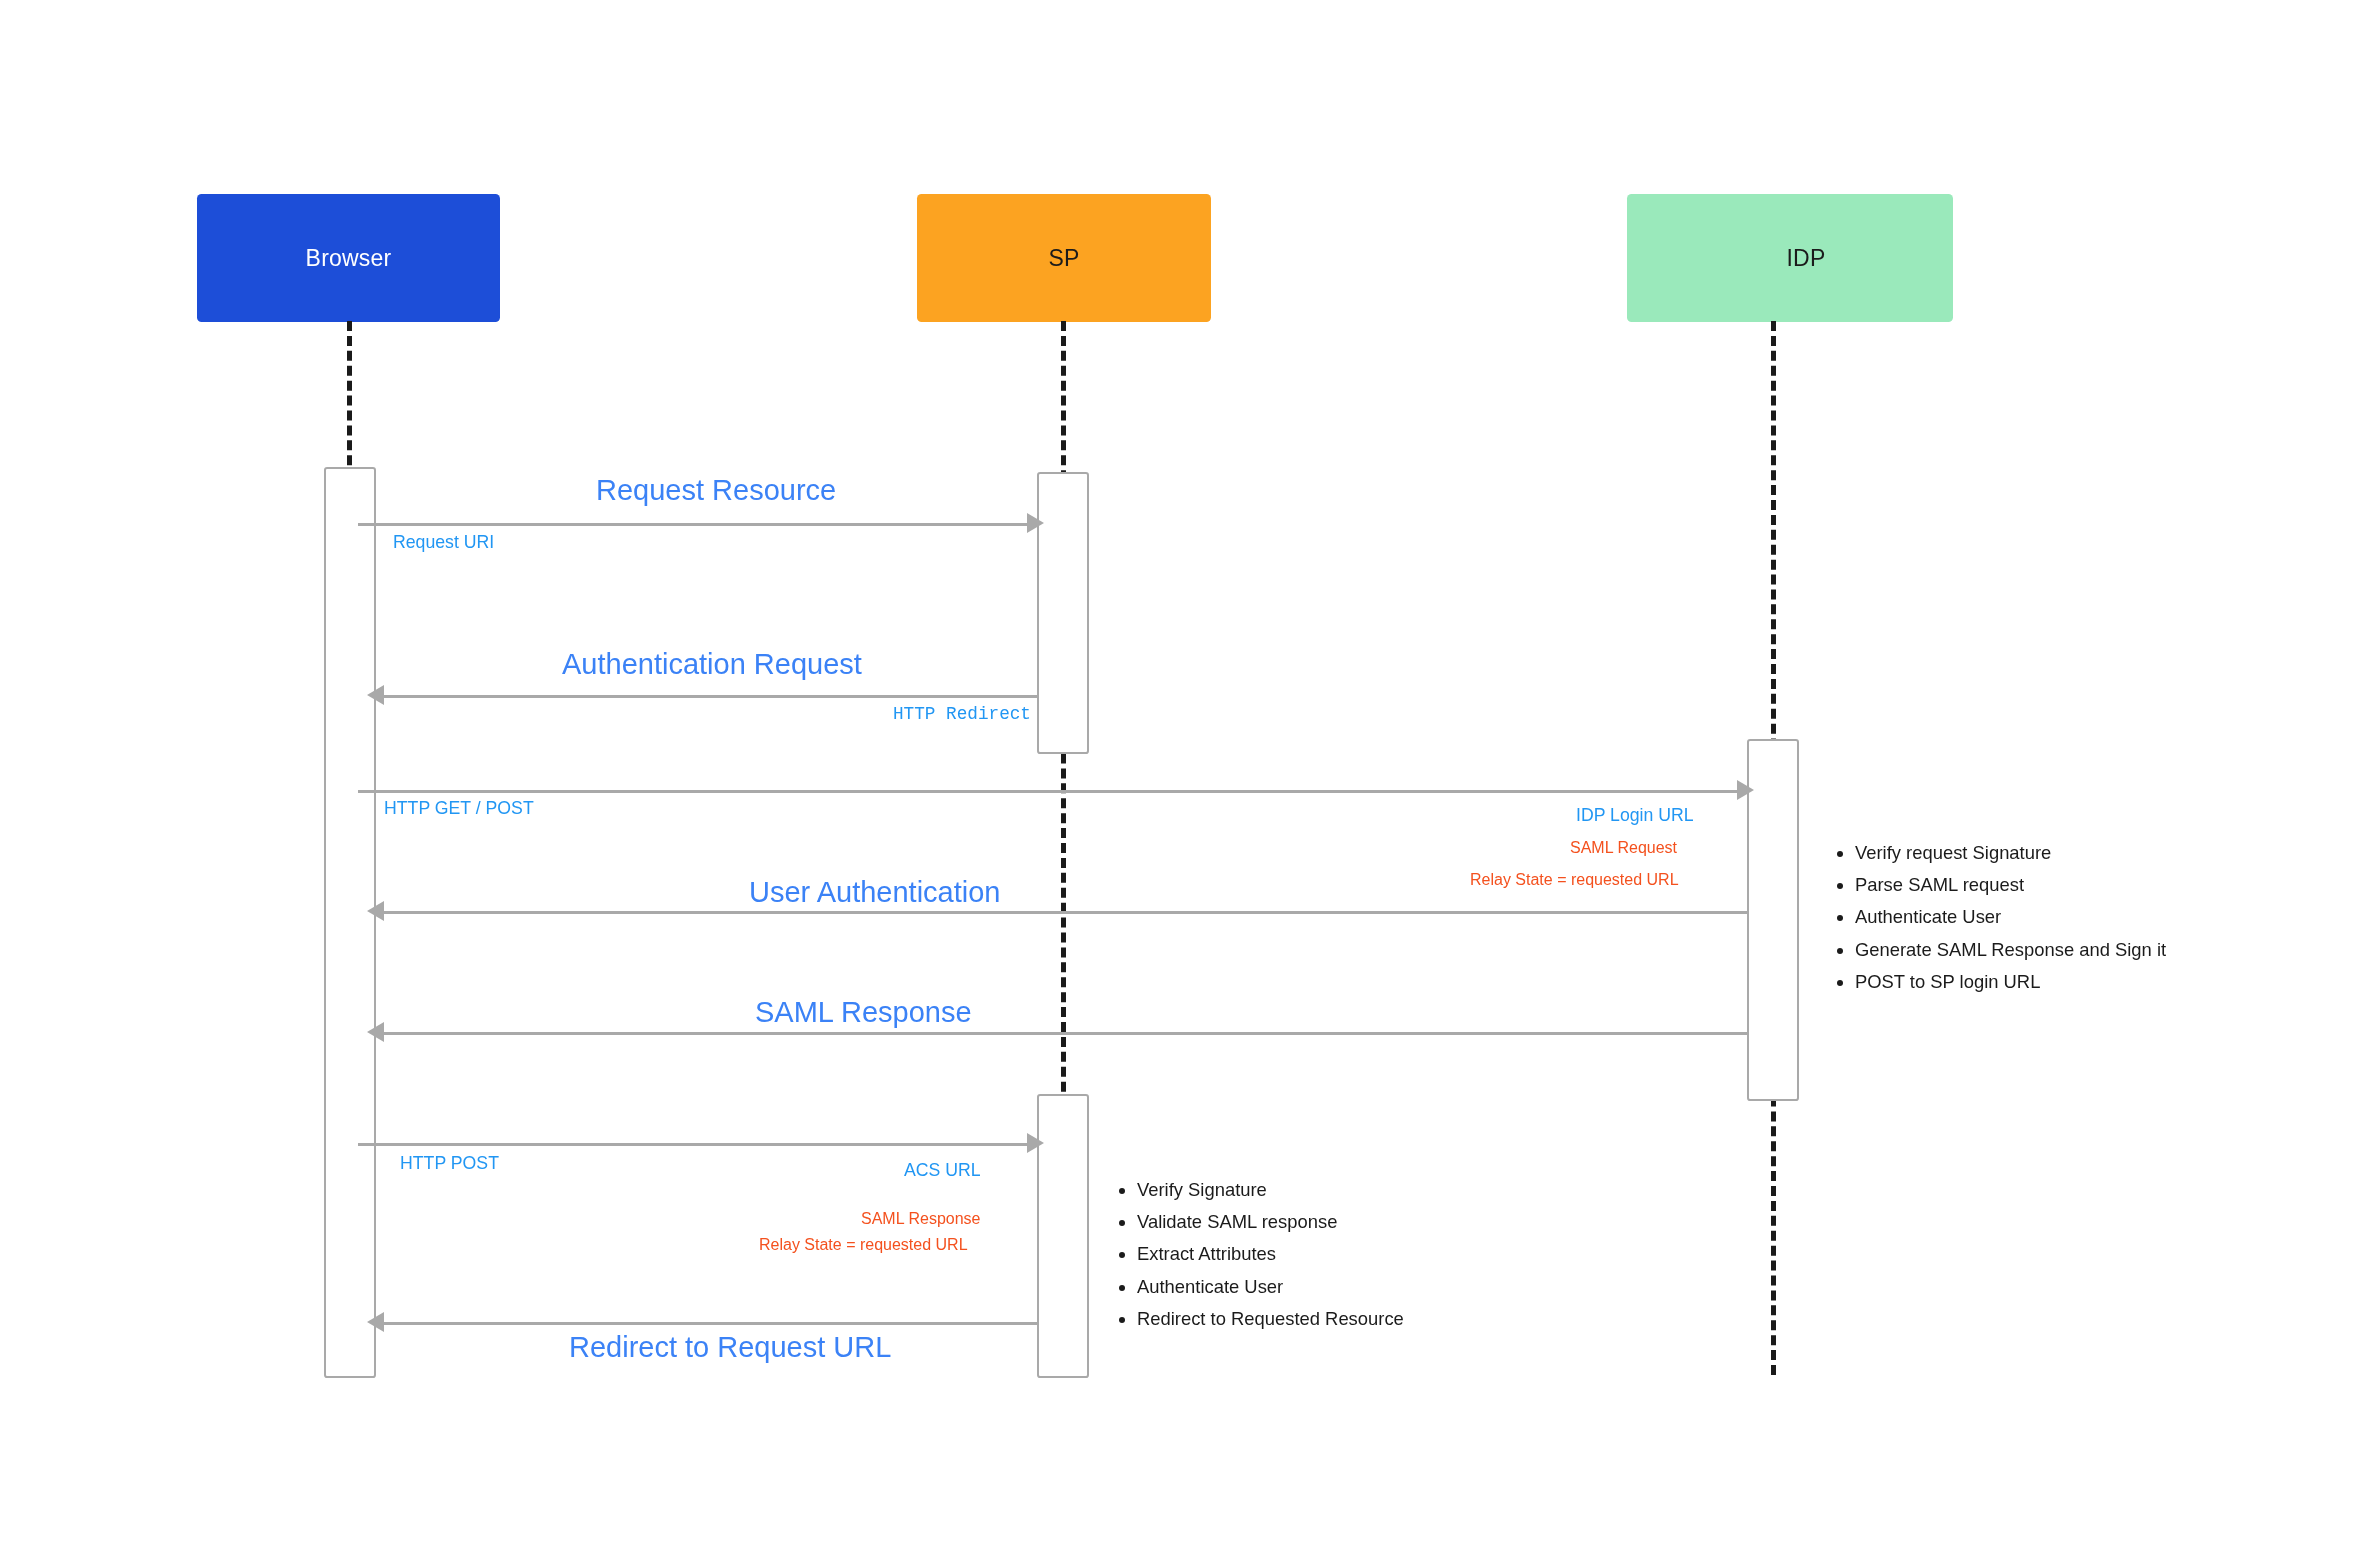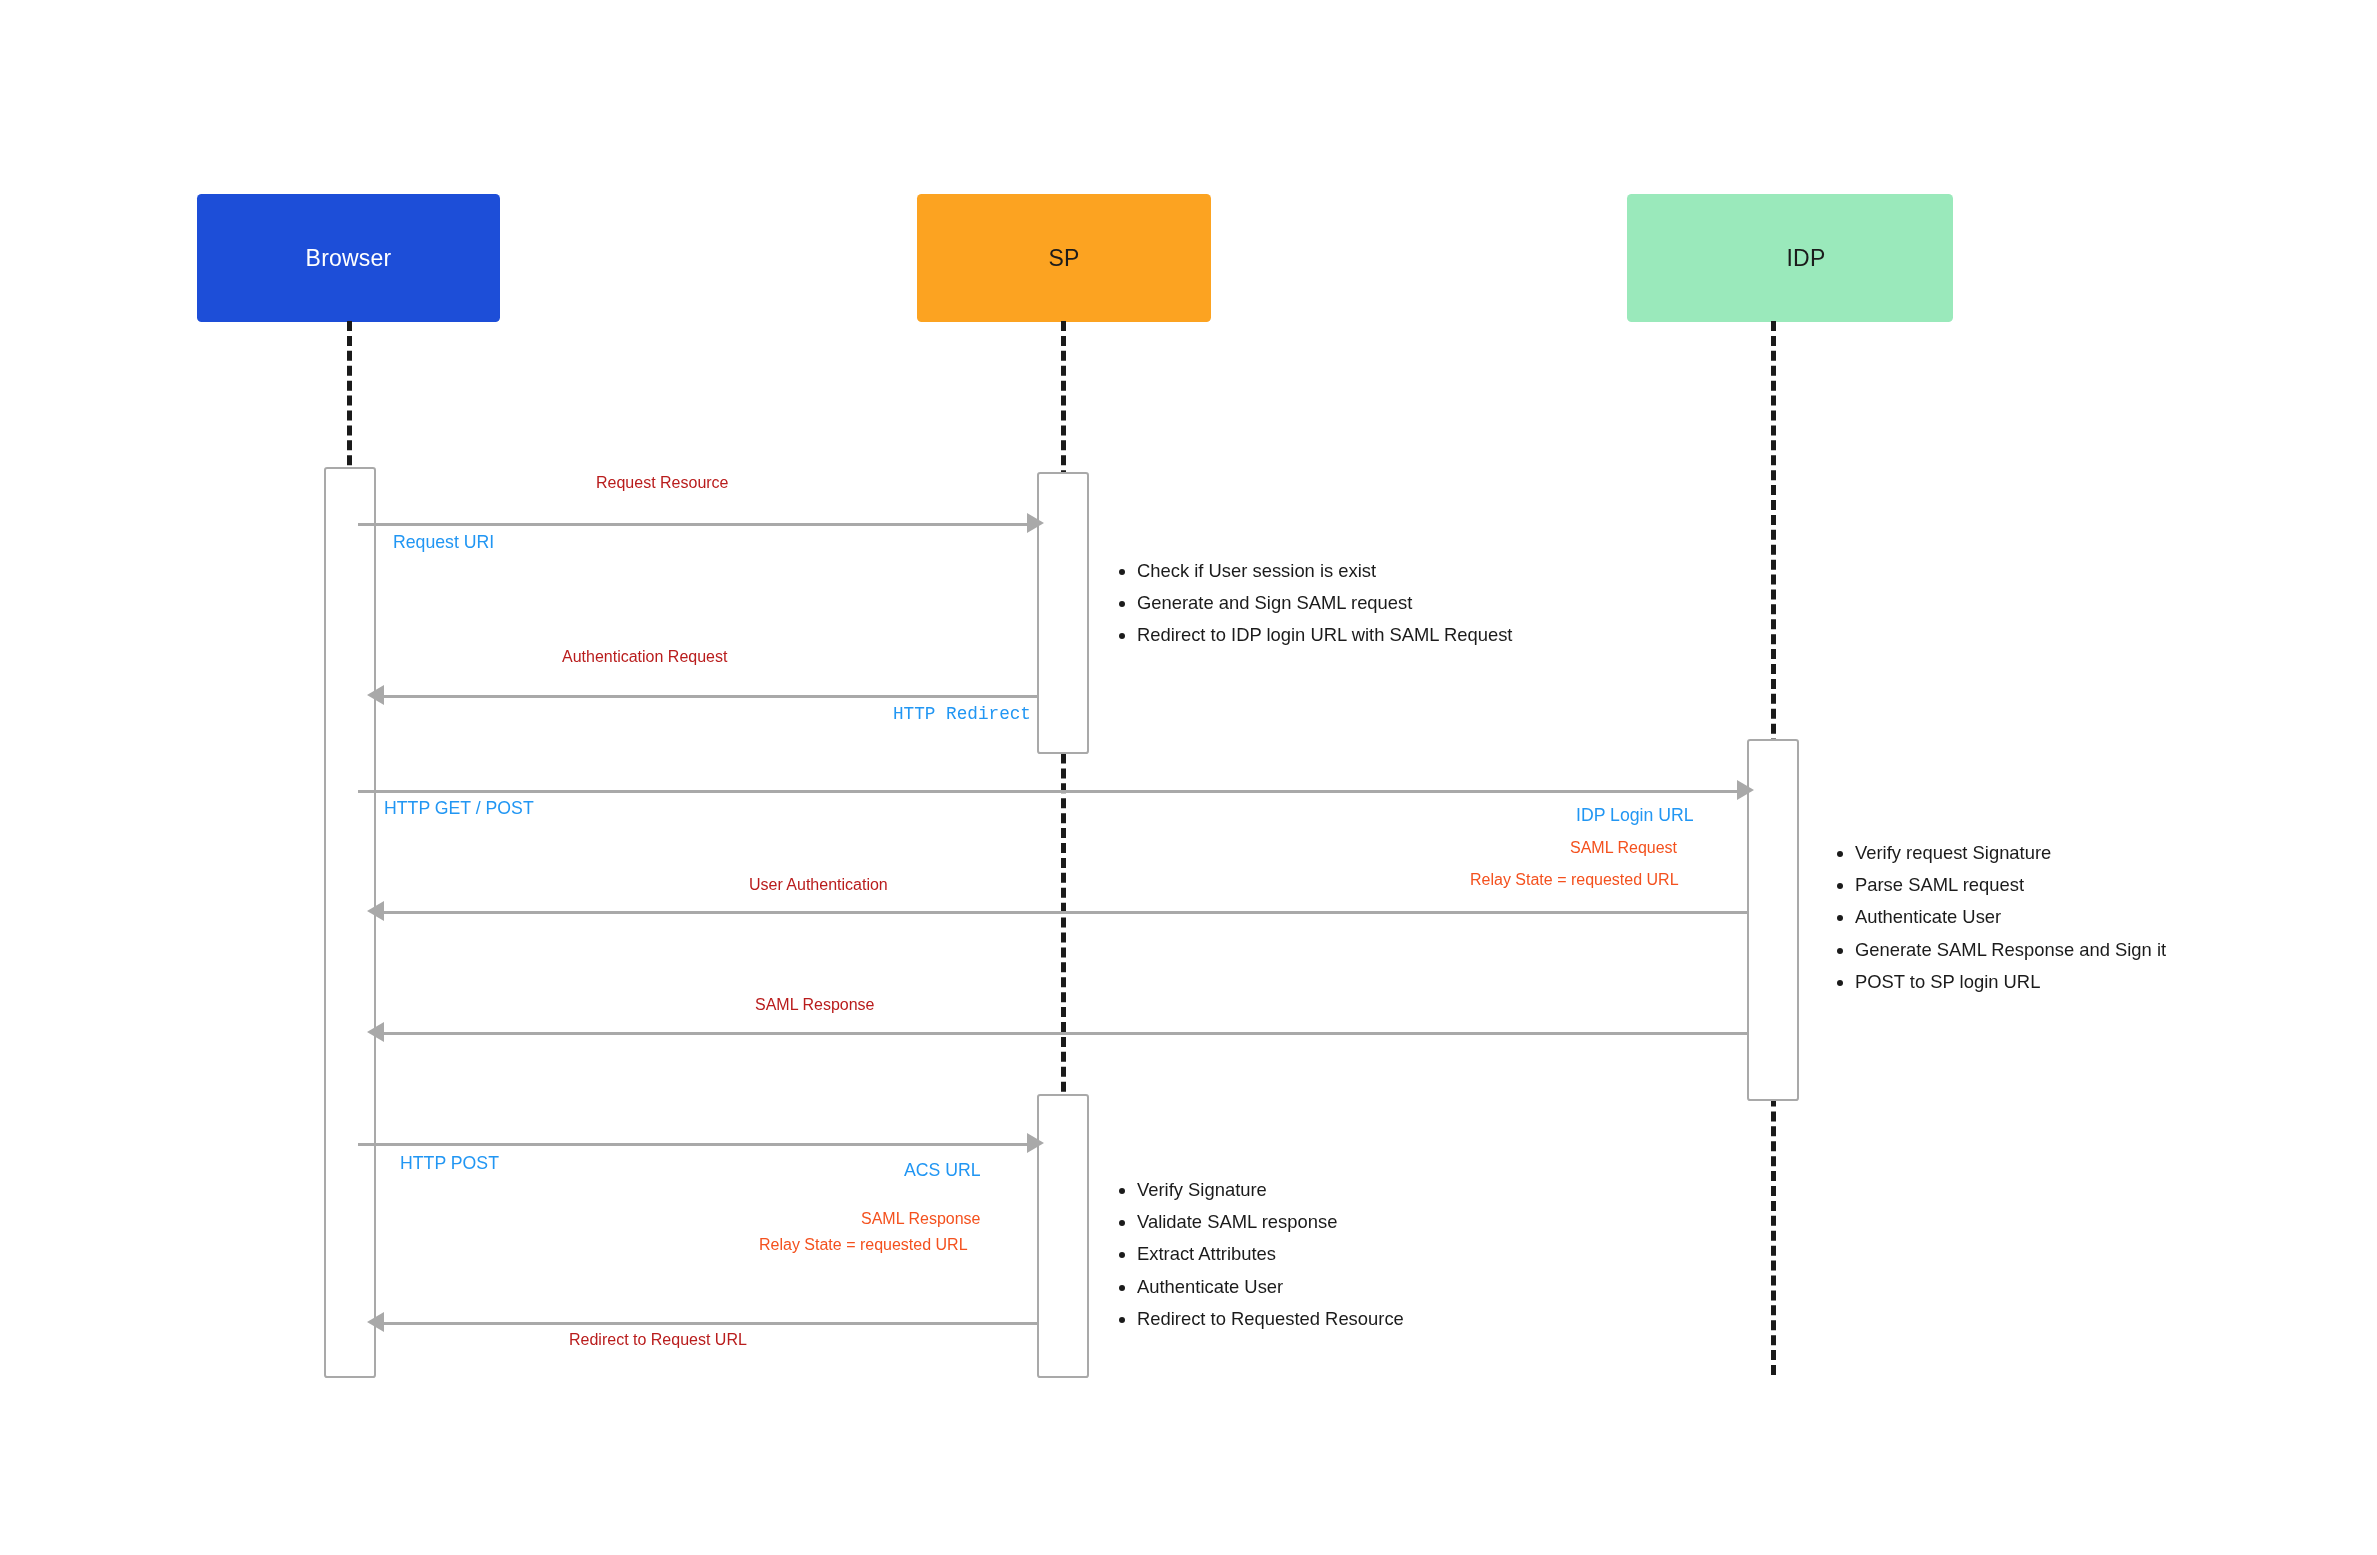--- a/index.html
+++ b/index.html
@@ -65,22 +65,22 @@
   }
   .arrow-head.left {
     border-top: 10px solid transparent;
     border-bottom: 10px solid transparent;
     border-right: 17px solid #a9a9a9;
   }
 
   
   .msg-label {
     position: absolute;
-    font-size: 16px;
-    color: #b91c1c;
+    font-size: 29px;
+    color: #3b82f6;
     white-space: nowrap;
   }
   .note-blue {
     position: absolute;
     font-size: 17.7px;
     color: #2196f3;
     white-space: nowrap;
   }
   .note-red {
     position: absolute;
@@ -134,27 +134,20 @@
 
   <div class="activation" style="left:1747px; top:739px; width:48px; height:358px;"></div>
 
   <div class="activation" style="left:1037px; top:1094px; width:48px; height:280px;"></div>
 
   <div class="arrow-line" style="left:358px; top:523px; width:670px;"></div>
   <div class="arrow-head right" style="left:1027px; top:513px;"></div>
   <div class="msg-label" style="left:596px; top:474px;">Request Resource</div>
   <div class="note-blue" style="left:393px; top:532px;">Request URI</div>
 
-  <div class="note-block" style="left:1114px; top:559px;">
-    <ul>
-      <li>Check if User session is exist</li>
-      <li>Generate and Sign SAML request</li>
-      <li>Redirect to IDP login URL with SAML Request</li>
-    </ul>
-  </div>
 
   <div class="arrow-line" style="left:382px; top:695px; width:655px;"></div>
   <div class="arrow-head left" style="left:367px; top:685px;"></div>
   <div class="msg-label" style="left:562px; top:648px;">Authentication Request</div>
   <div class="note-blue" style="left:893px; top:704px;font-family:Liberation Mono, monospace;">HTTP Redirect</div>
 
   <div class="arrow-line" style="left:358px; top:790px; width:1380px;"></div>
   <div class="arrow-head right" style="left:1737px; top:780px;"></div>
   <div class="note-blue" style="left:384px; top:798px;">HTTP GET / POST</div>
   <div class="note-blue" style="left:1576px; top:805px;">IDP Login URL</div>

